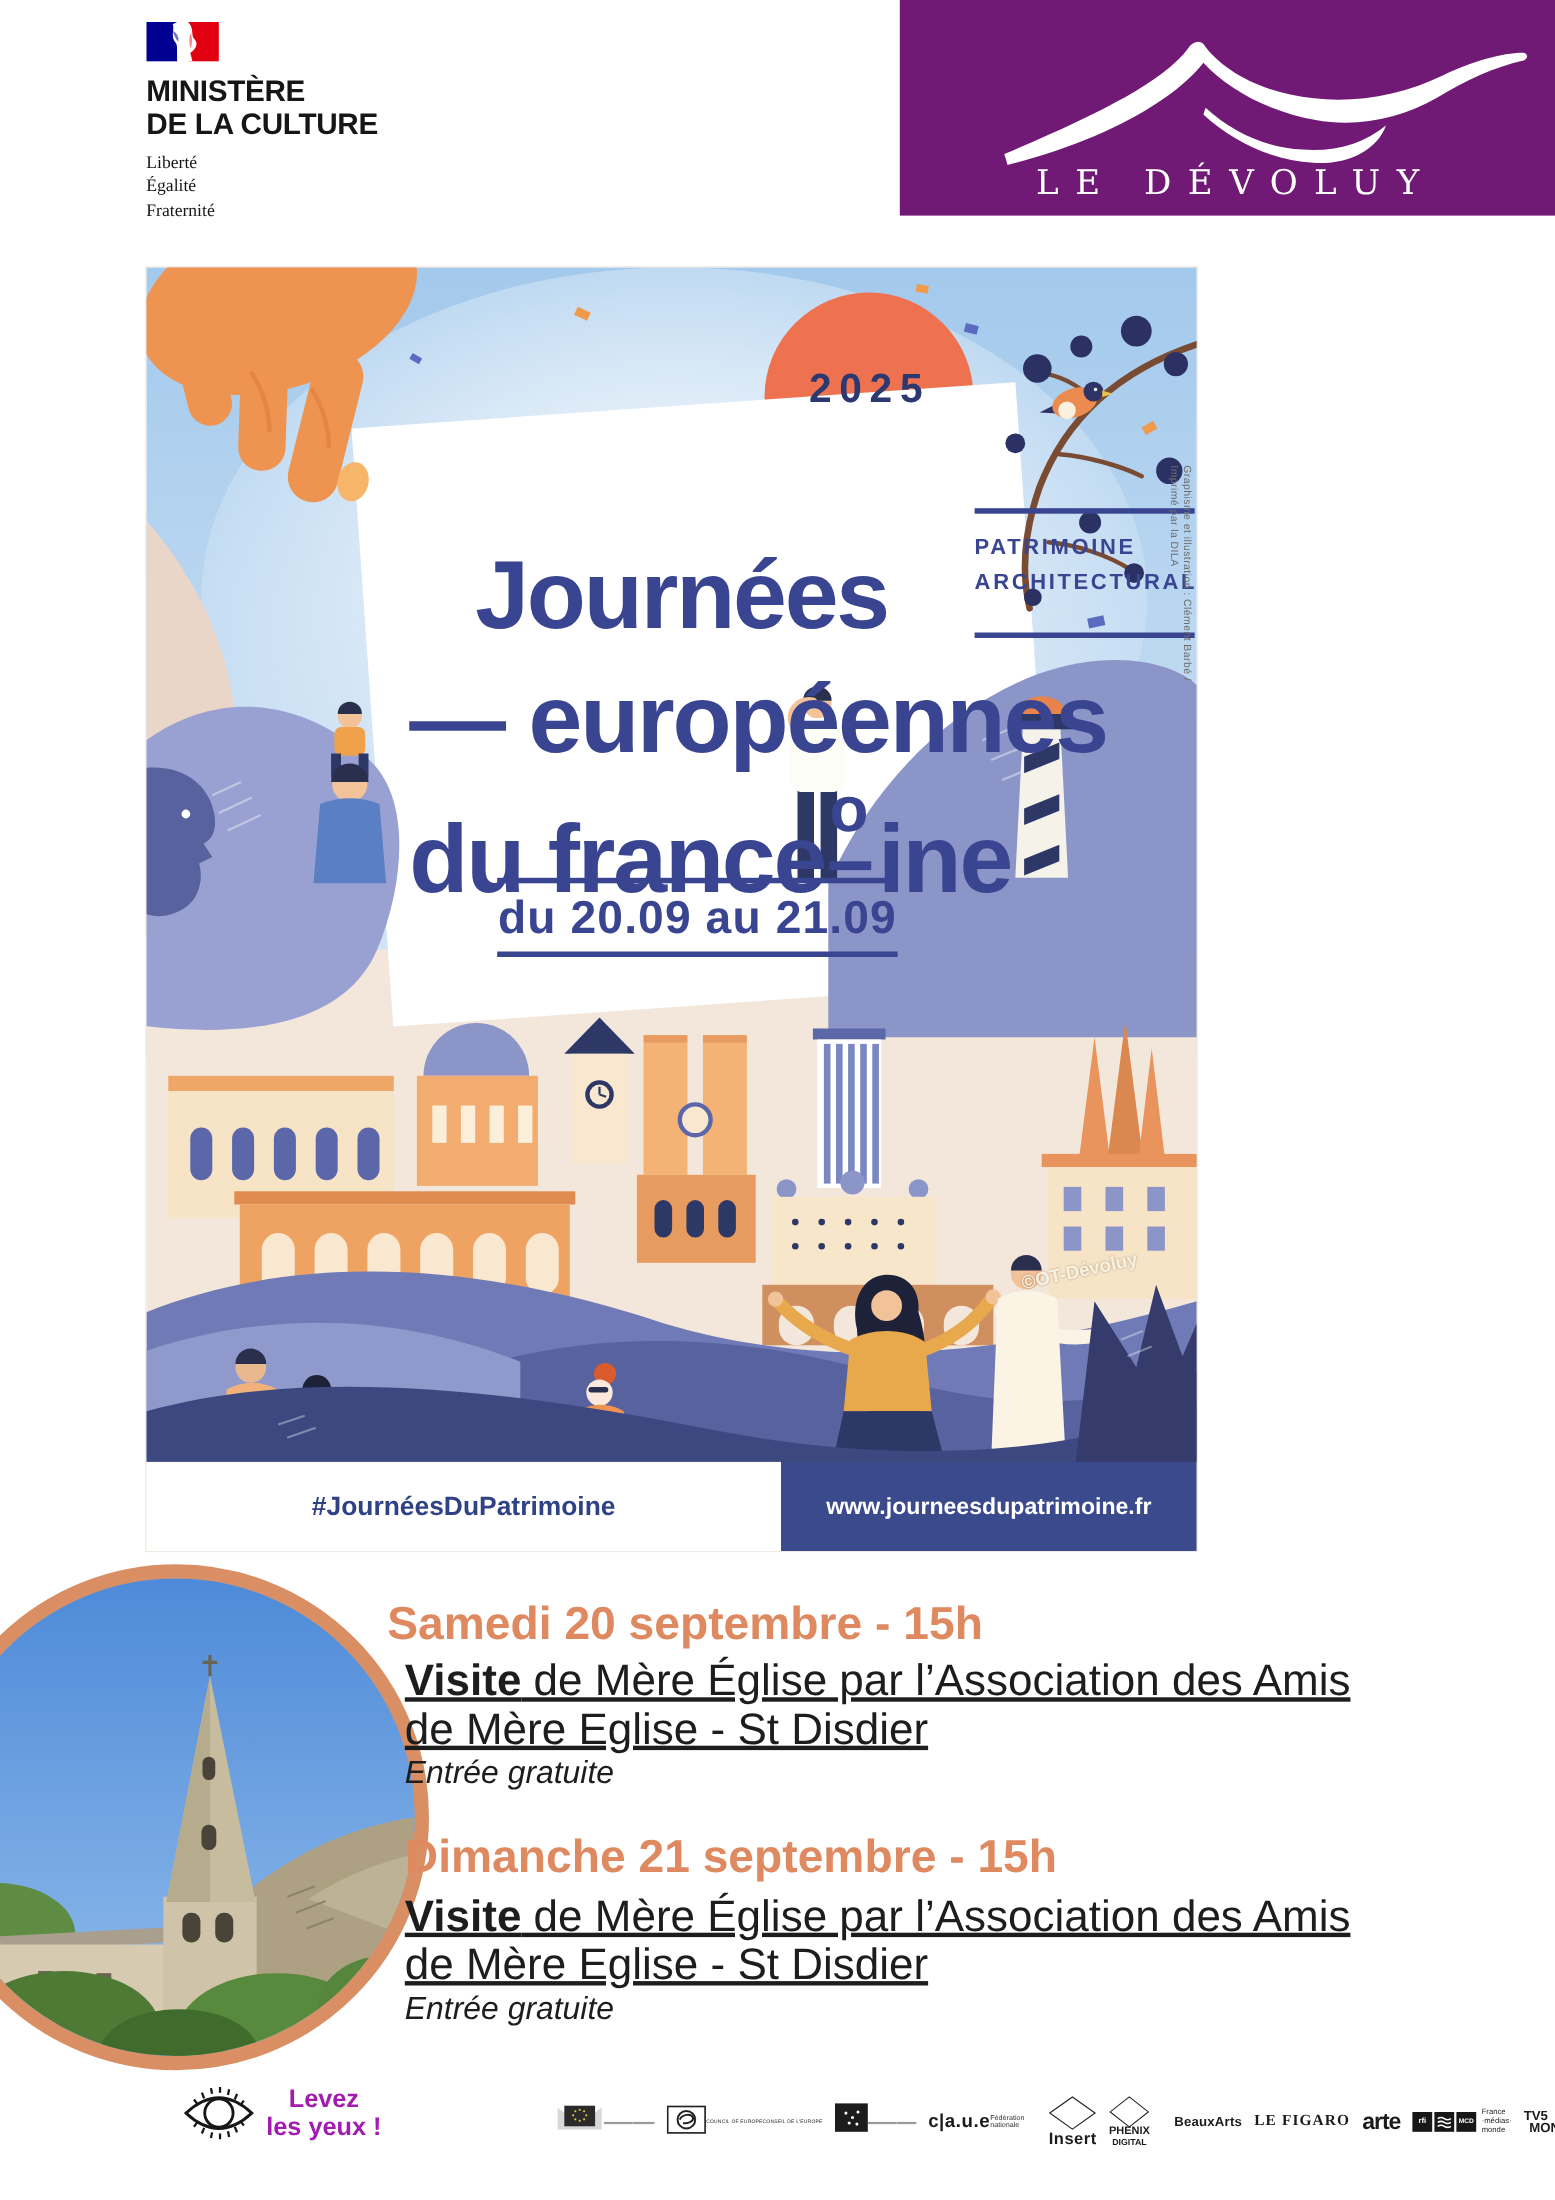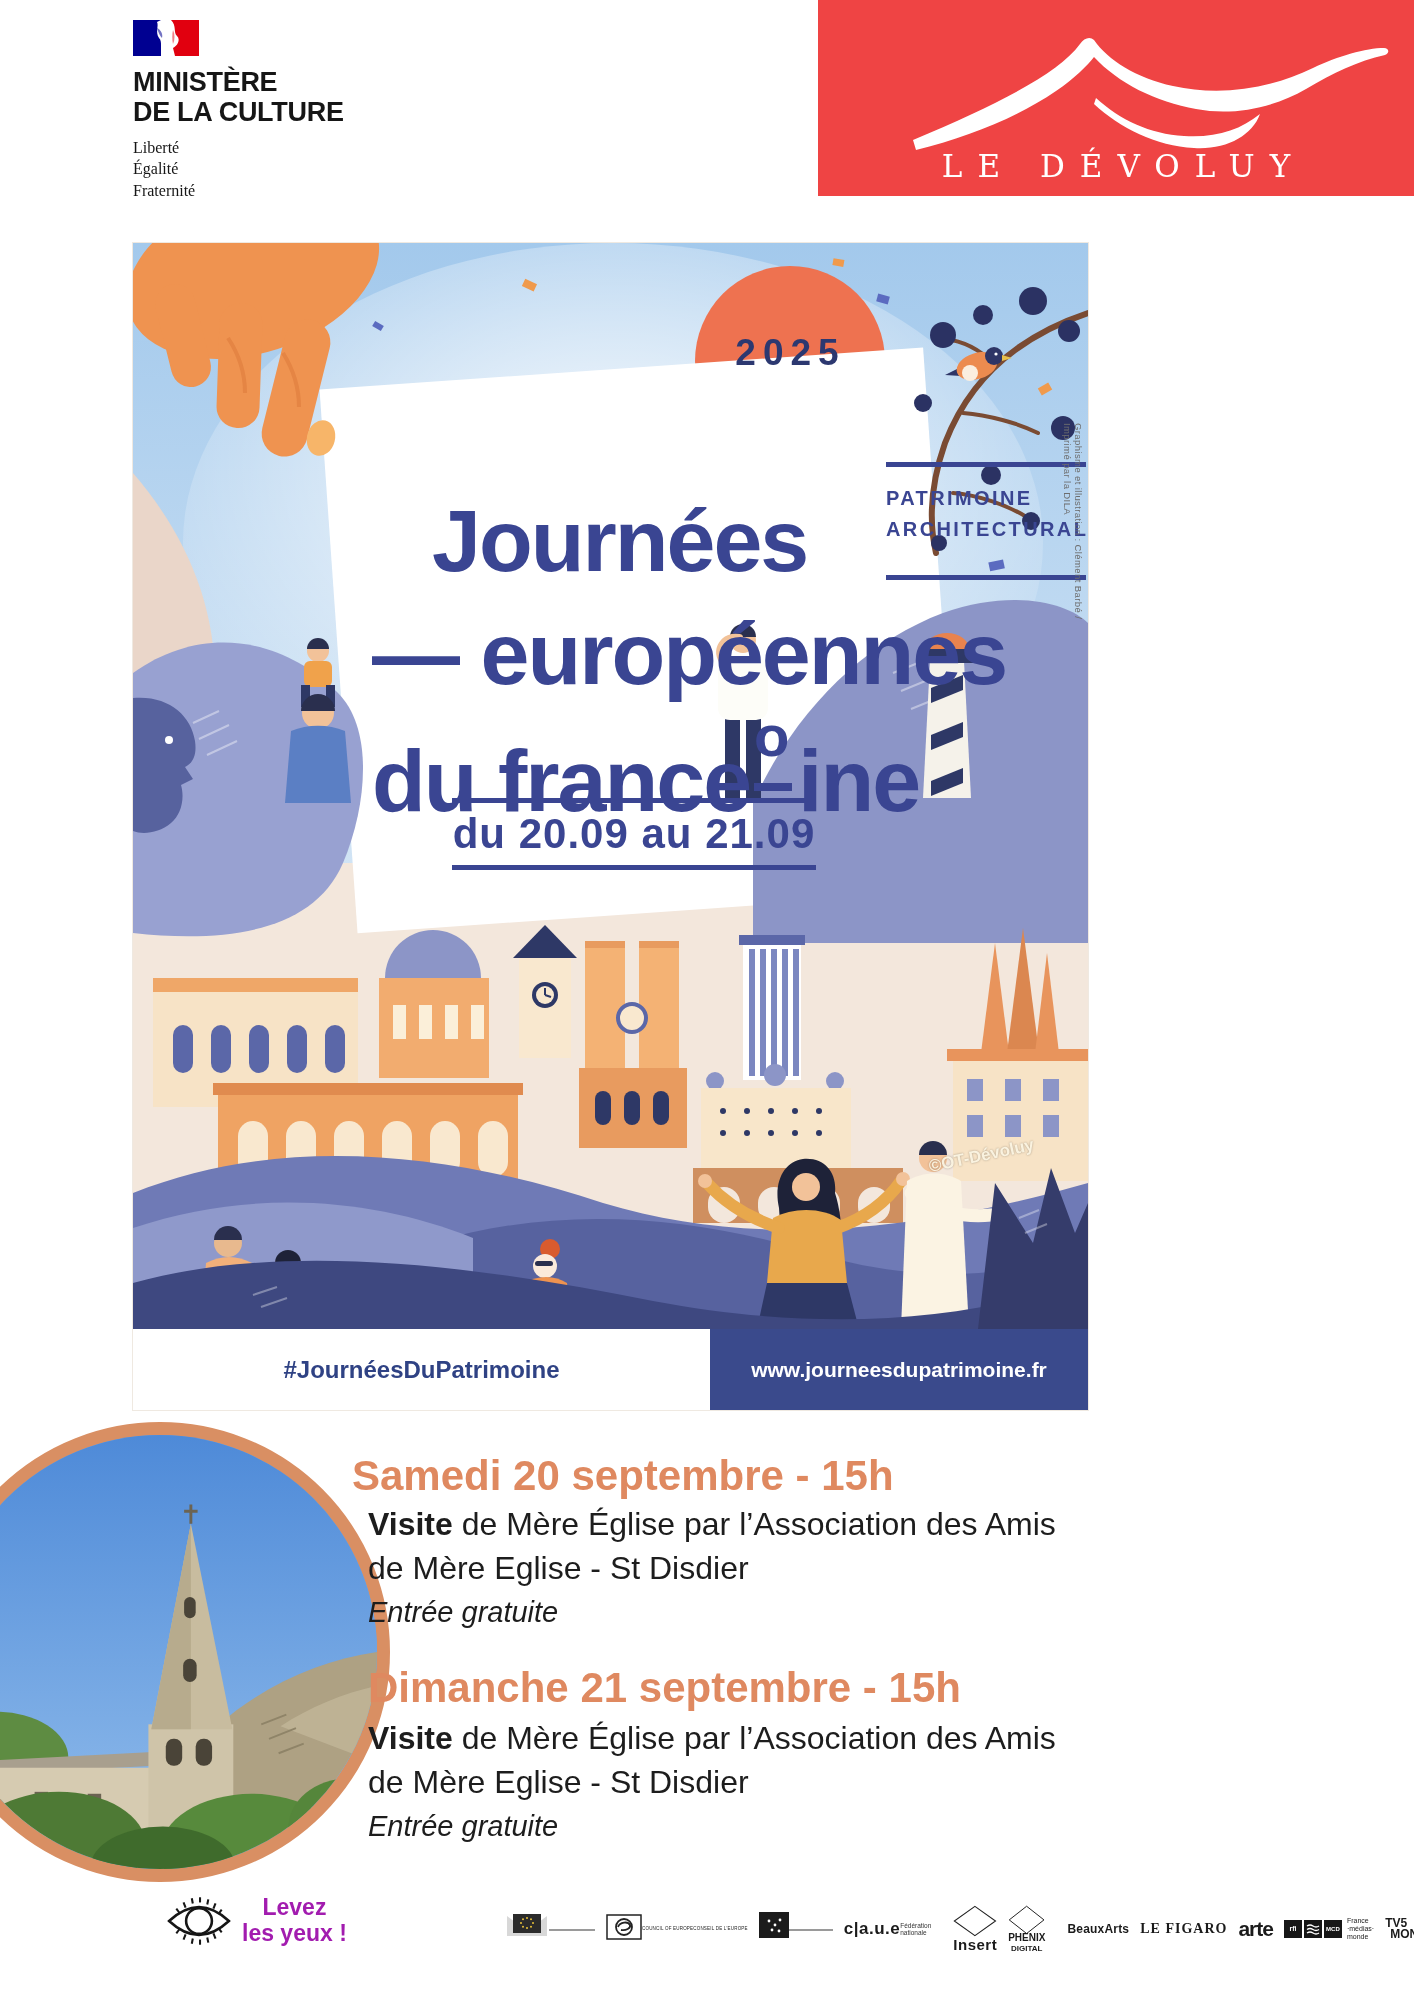--- a/index.html
+++ b/index.html
@@ -6,21 +6,21 @@
   .canvas{position:relative;width:1414px;height:2000px;background:#ffffff;overflow:hidden;
           font-family:"Liberation Sans",sans-serif;color:#1a1a1a;}
   .abs{position:absolute;}
 
   
   .ministry{left:133px;top:20px;width:320px;}
   .ministry-name{margin-top:8px;font-size:27px;font-weight:bold;line-height:1.1;color:#161616;letter-spacing:-.3px;}
   .ministry-motto{margin-top:10px;font-family:"Liberation Serif",serif;font-size:16px;line-height:1.32;color:#161616;}
 
   
-  .devoluy{left:818px;top:0;width:596px;height:196px;background:#ef4444;}
+  .devoluy{left:818px;top:0;width:596px;height:196px;background:#701a75;}
   .devoluy-label{position:absolute;left:0;bottom:12px;width:100%;text-align:center;
                  font-family:"DejaVu Serif","Liberation Serif",serif;font-size:31px;color:#ffffff;
                  letter-spacing:15px;text-indent:15px;}
 
   
   .poster{left:133px;top:243px;width:955px;height:1167px;outline:1px solid #efe9e1;}
   .poster svg{display:block;}
   .year{left:703px;top:332px;width:175px;text-align:center;font-size:37px;font-weight:bold;
         letter-spacing:7px;color:#2C3870;}
   .ptitle{font-weight:bold;color:#3A4592;font-size:88px;letter-spacing:-2px;line-height:1;white-space:nowrap;}
@@ -44,21 +44,21 @@
               font-size:24px;font-weight:bold;color:#2F4284;}
   .pfoot-url{left:710px;top:1329px;width:378px;height:81px;display:flex;align-items:center;justify-content:center;
              font-size:21px;font-weight:bold;color:#ffffff;}
 
   
   .church{left:-70px;top:1422px;width:434px;height:434px;border:13px solid #D98F63;border-radius:50%;
           overflow:hidden;background:#6FA3E0;}
 
   
   .ev-title{font-size:42px;font-weight:bold;color:#DF8960;white-space:nowrap;}
-  .ev-line{font-size:32px;color:#1d1d1d;white-space:nowrap;}
+  .ev-line{font-size:40px;color:#1d1d1d;white-space:nowrap;text-decoration:underline;}
   .ev-note{font-size:29px;font-style:italic;color:#1d1d1d;}
 
   
   .levez{left:166px;top:1892px;display:flex;align-items:center;gap:10px;}
   .levez-text{font-size:23px;font-weight:bold;line-height:1.12;color:#a21caf;text-align:center;}
   .partners{left:505px;top:1898px;width:900px;height:62px;display:flex;align-items:center;gap:11px;color:#1b1b1b;}
   .plogo{display:flex;flex-direction:row;align-items:center;justify-content:center;}
   .ptiny{font-size:4.5px;line-height:1.25;letter-spacing:.2px;white-space:nowrap;color:#222;}
   .pbar{width:26px;height:2px;background:#9a9a9a;margin-top:1.5px;}
   .pdivider{width:1px;height:48px;background:#a8a8a8;}

